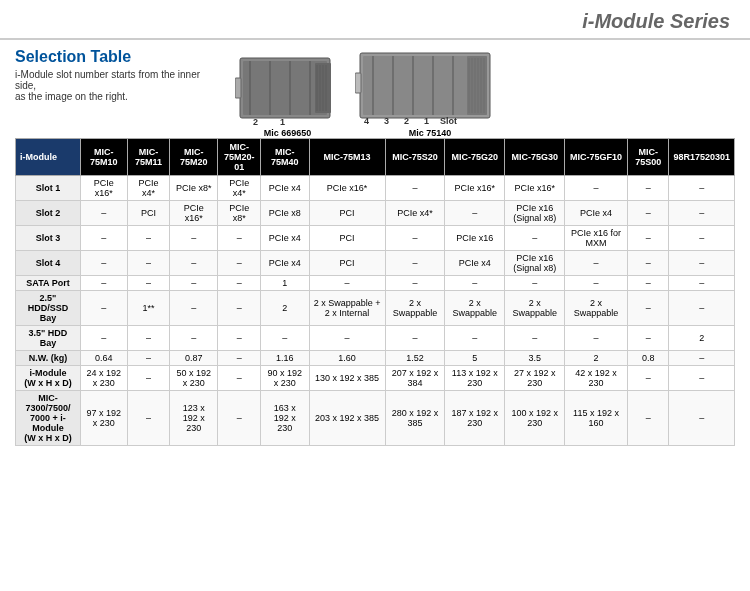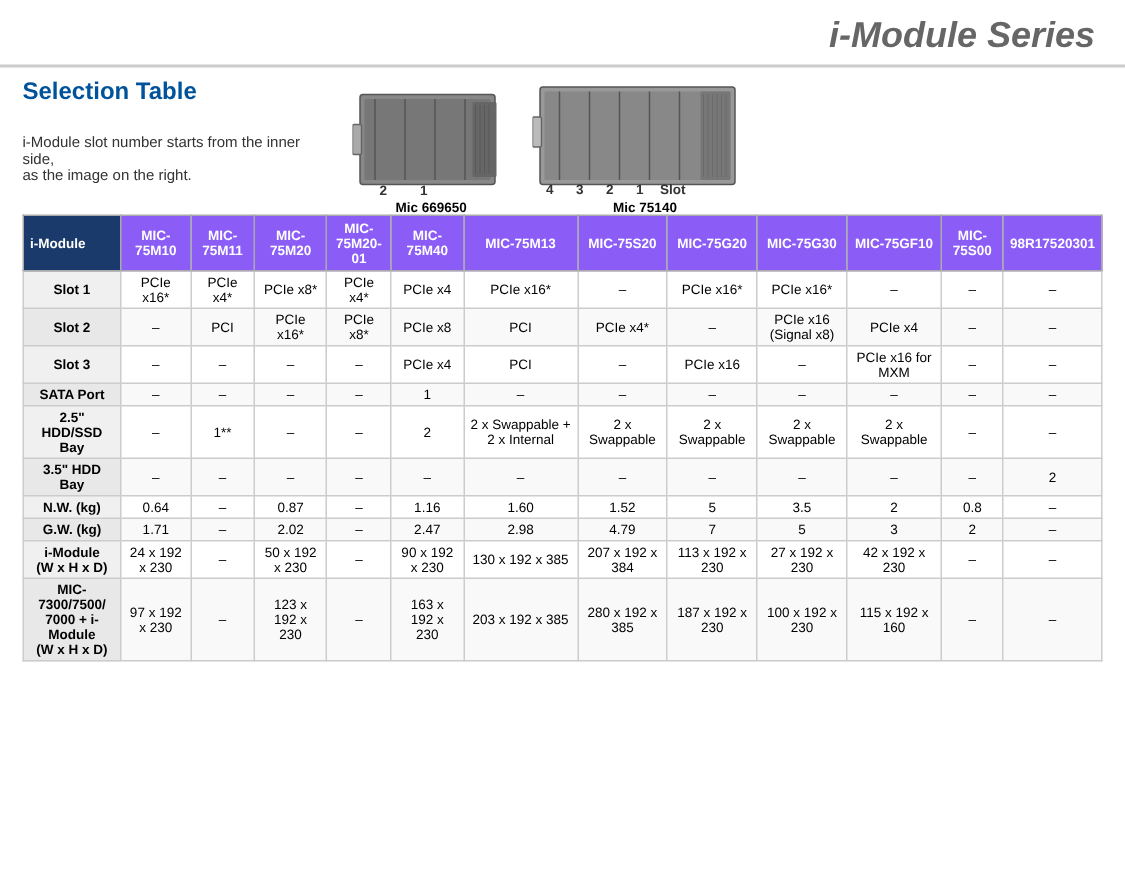--- a/index.html
+++ b/index.html
@@ -10,46 +10,46 @@
       width: 750px;
       min-height: 591px;
       overflow: hidden;
     }
     .header {
       text-align: right;
       padding: 10px 20px 5px 20px;
       border-bottom: 2px solid #ccc;
     }
     .header-title {
-      font-size: 24px;
+      font-size: 20px;
       font-weight: bold;
       color: #666;
       font-style: italic;
     }
     .content {
       padding: 8px 15px;
     }
     .section-title {
       font-size: 16px;
       font-weight: bold;
       color: #00539b;
-      margin-bottom: 19px;
+      margin-bottom: 3px;
     }
     .section-desc {
       font-size: 10px;
       color: #333;
       margin-bottom: 8px;
     }
     table {
       width: 100%;
       border-collapse: collapse;
       font-size: 9px;
     }
     th {
-      background: #8b5cf6;
+      background: #000000;
       color: #fff;
       padding: 3px 4px;
       text-align: center;
       border: 1px solid #aaa;
       font-weight: bold;
     }
     th.first-col {
       background: #1a3a6b;
       text-align: left;
     }
@@ -236,20 +236,35 @@
         <td>PCIe x4</td>
         <td>PCI</td>
         <td>–</td>
         <td>PCIe x16</td>
         <td>–</td>
         <td>PCIe x16 for MXM</td>
         <td>–</td>
         <td>–</td>
       </tr>
       <tr>
+        <td class="row-header">Slot 4</td>
+        <td>–</td>
+        <td>–</td>
+        <td>–</td>
+        <td>–</td>
+        <td>PCIe x4</td>
+        <td>PCI</td>
+        <td>–</td>
+        <td>PCIe x4</td>
+        <td>PCIe x16<br>(Signal x8)</td>
+        <td>–</td>
+        <td>–</td>
+        <td>–</td>
+      </tr>
+      <tr>
         <td class="row-header">SATA Port</td>
         <td>–</td>
         <td>–</td>
         <td>–</td>
         <td>–</td>
         <td>1</td>
         <td>–</td>
         <td>–</td>
         <td>–</td>
         <td>–</td>
@@ -296,35 +311,20 @@
         <td>1.16</td>
         <td>1.60</td>
         <td>1.52</td>
         <td>5</td>
         <td>3.5</td>
         <td>2</td>
         <td>0.8</td>
         <td>–</td>
       </tr>
       <tr>
-        <td class="row-header">G.W. (kg)</td>
-        <td>1.71</td>
-        <td>–</td>
-        <td>2.02</td>
-        <td>–</td>
-        <td>2.47</td>
-        <td>2.98</td>
-        <td>4.79</td>
-        <td>7</td>
-        <td>5</td>
-        <td>3</td>
-        <td>2</td>
-        <td>–</td>
-      </tr>
-      <tr>
         <td class="row-header">i-Module<br>(W x H x D)</td>
         <td>24 x 192 x 230</td>
         <td>–</td>
         <td>50 x 192 x 230</td>
         <td>–</td>
         <td>90 x 192 x 230</td>
         <td>130 x 192 x 385</td>
         <td>207 x 192 x 384</td>
         <td>113 x 192 x 230</td>
         <td>27 x 192 x 230</td>

